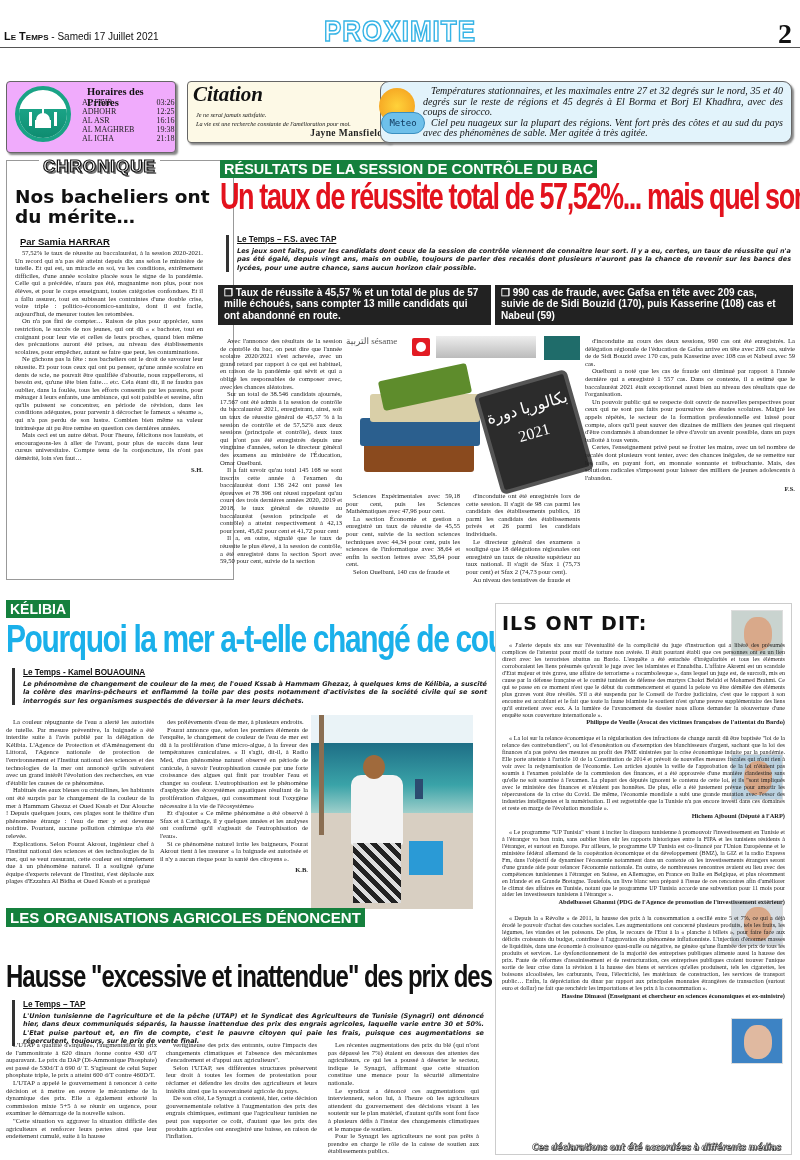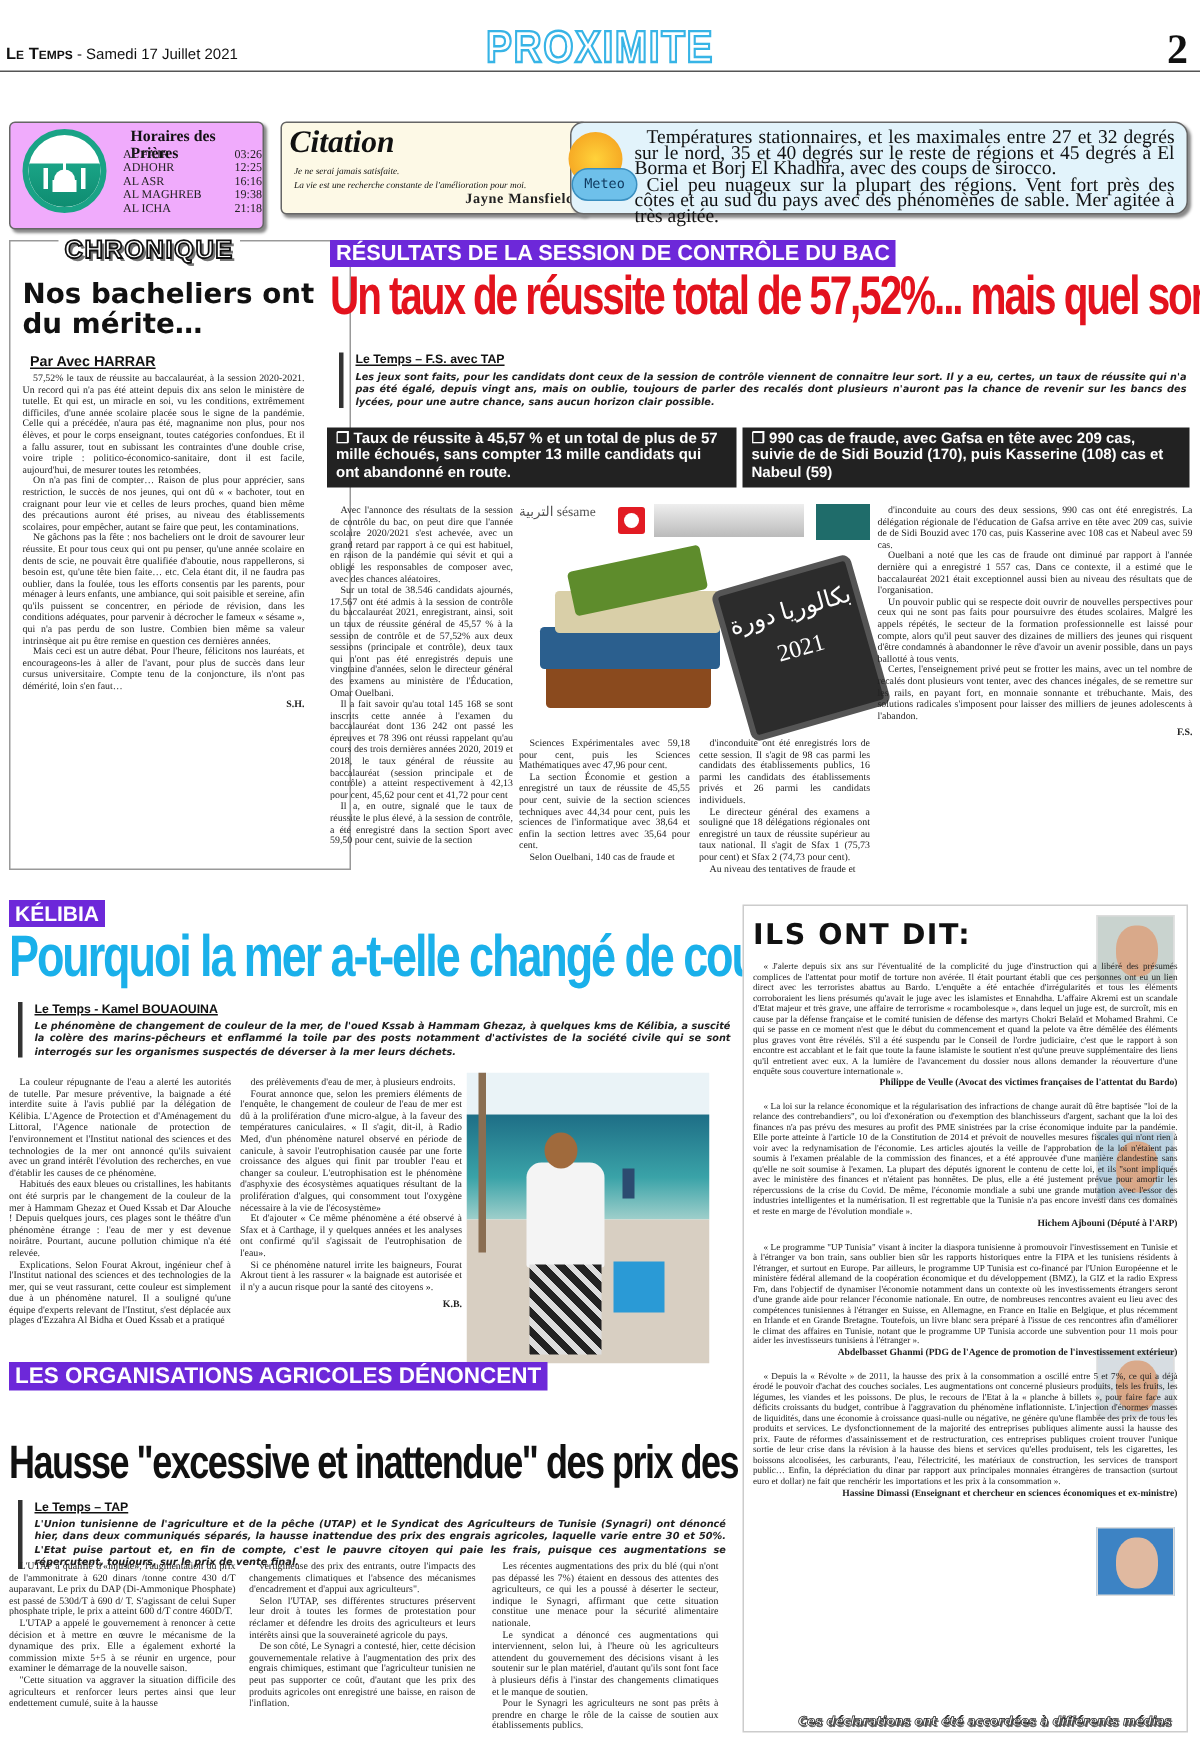--- a/index.html
+++ b/index.html
@@ -19,32 +19,32 @@
 .prayer td{padding:0 0;line-height:9px}
 .prayer td.t{padding-left:22px;text-align:right}
 .citation{left:187px;top:81px;width:205px;height:62px;background:#fdf9e6}
 .citation .h{position:absolute;left:5px;top:0px;font-family:"Liberation Serif",serif;font-style:italic;font-weight:bold;font-size:21px;color:#111}
 .citation .q{position:absolute;left:8px;top:28px;font-size:6.2px;font-style:italic;line-height:9px;color:#111}
 .citation .a{position:absolute;right:8px;top:46px;font-size:9.5px;font-weight:bold;letter-spacing:.4px}
 .meteo{left:380px;top:81px;width:412px;height:62px;background:#e2f3fb;border-radius:9px}
 .meteo .icon{position:absolute;left:8px;top:6px;width:48px;height:48px}
 .meteo .sun{position:absolute;left:4px;top:0;width:36px;height:36px;border-radius:50%;background:radial-gradient(#ffd23a,#f39a1c)}
 .meteo .cloud{position:absolute;left:6px;top:24px;width:44px;height:22px;border-radius:12px;background:#6ec0ea;border:1px solid #3a8fc0;font-family:"DejaVu Sans Mono",monospace;font-size:9px;color:#103a60;text-align:center;line-height:20px}
-.meteo .txt{position:absolute;left:42px;top:4px;width:360px;font-size:13px;line-height:10.6px;text-align:justify;color:#111}
+.meteo .txt{position:absolute;left:42px;top:4px;width:360px;font-size:10px;font-style:italic;line-height:10.6px;text-align:justify;color:#111}
 .meteo .txt p{text-indent:8px}
 .chron{left:6px;top:160px;width:228px;height:420px;border:1px solid #999}
 .chron .kick{position:absolute;left:32px;top:-4px;background:#fff;padding:0 4px;font-family:"Liberation Sans",sans-serif;font-weight:bold;font-size:17px;color:#fff;-webkit-text-stroke:1.2px #111;text-shadow:2px 2px 0 #777;letter-spacing:1px}
 .chron h2{position:absolute;left:8px;top:26px;font-family:"DejaVu Sans",sans-serif;font-size:18.5px;font-weight:bold;line-height:20px;color:#111}
 .byline{font-family:"Liberation Sans",sans-serif;font-weight:bold;text-decoration:underline;color:#111}
 .chron .byline{position:absolute;left:13px;top:75px;font-size:9.5px}
 .col{font-size:6.6px;line-height:7.6px;text-align:justify;color:#222}
 .col p{text-indent:7px}
 .chron .col{position:absolute;left:8px;top:88px;width:188px}
 .sig{text-align:right;font-weight:bold;font-size:6.6px;margin-top:4px}
-.kicker{font-family:"Liberation Sans",sans-serif;font-weight:bold;background:#6d28d9;color:#fff;padding:1px 4px}
+.kicker{font-family:"Liberation Sans",sans-serif;font-weight:bold;background:#15803d;color:#fff;padding:1px 4px}
 .bac-kick{left:220px;top:160px;font-size:14.5px}
 .bac-title{left:220px;top:177px;width:575px;font-family:"Liberation Sans",sans-serif;font-weight:bold;font-size:27px;color:#e3121d;letter-spacing:-1.4px;transform:scaleY(1.35);transform-origin:left top;white-space:nowrap}
 .lead{border-left:3px solid #333;padding-left:8px}
 .lead .byline{font-size:8.2px}
 .lead .chapo{font-family:"DejaVu Sans",sans-serif;font-style:italic;font-weight:bold;font-size:6.5px;line-height:8.4px;text-align:justify;color:#222;margin-top:3px}
 .bac-lead{left:226px;top:235px;width:565px}
 .bbox{background:#222;color:#fff;font-family:"Liberation Sans",sans-serif;font-weight:bold;font-size:10px;line-height:11.4px;padding:2px 6px}
 .bbox1{left:218px;top:285px;width:273px;height:40px}
 .bbox2{left:495px;top:285px;width:298px;height:40px}
 .bac-c1{left:220px;top:337px;width:122px}
@@ -137,21 +137,21 @@
   </div>
   <div class="txt">
     <p>Températures stationnaires, et les maximales entre 27 et 32 degrés sur le nord, 35 et 40 degrés sur le reste de régions et 45 degrés à El Borma et Borj El Khadhra, avec des coups de sirocco.</p>
     <p>Ciel peu nuageux sur la plupart des régions. Vent fort près des côtes et au sud du pays avec des phénomènes de sable. Mer agitée à très agitée.</p>
   </div>
 </div>
 
 <div class="abs chron">
   <div class="kick">CHRONIQUE</div>
   <h2>Nos bacheliers ont du mérite…</h2>
-  <div class="byline">Par Avec HARRAR</div>
+  <div class="byline">Par Samia HARRAR</div>
   <div class="col">
     <div>
         <p>57,52% le taux de réussite au baccalauréat, à la session 2020-2021. Un record qui n'a pas été atteint depuis dix ans selon le ministère de tutelle. Et qui est, un miracle en soi, vu les conditions, extrêmement difficiles, d'une année scolaire placée sous le signe de la pandémie. Celle qui a précédée, n'aura pas été, magnanime non plus, pour nos élèves, et pour le corps enseignant, toutes catégories confondues. Et il a fallu assurer, tout en subissant les contraintes d'une double crise, voire triple : politico-économico-sanitaire, dont il est facile, aujourd'hui, de mesurer toutes les retombées.</p>
         <p>On n'a pas fini de compter… Raison de plus pour apprécier, sans restriction, le succès de nos jeunes, qui ont dû « « bachoter, tout en craignant pour leur vie et celles de leurs proches, quand bien même des précautions auront été prises, au niveau des établissements scolaires, pour empêcher, autant se faire que peut, les contaminations.</p>
         <p>Ne gâchons pas la fête : nos bacheliers ont le droit de savourer leur réussite. Et pour tous ceux qui ont pu penser, qu'une année scolaire en dents de scie, ne pouvait être qualifiée d'aboutie, nous rappellerons, si besoin est, qu'une tête bien faite… etc. Cela étant dit, il ne faudra pas oublier, dans la foulée, tous les efforts consentis par les parents, pour ménager à leurs enfants, une ambiance, qui soit paisible et sereine, afin qu'ils puissent se concentrer, en période de révision, dans les conditions adéquates, pour parvenir à décrocher le fameux « sésame », qui n'a pas perdu de son lustre. Combien bien même sa valeur intrinsèque ait pu être remise en question ces dernières années.</p>
         <p>Mais ceci est un autre débat. Pour l'heure, félicitons nos lauréats, et encourageons-les à aller de l'avant, pour plus de succès dans leur cursus universitaire. Compte tenu de la conjoncture, ils n'ont pas démérité, loin s'en faut…</p>
       </div>
     <div class="sig">S.H.</div>
   </div>
 </div>

